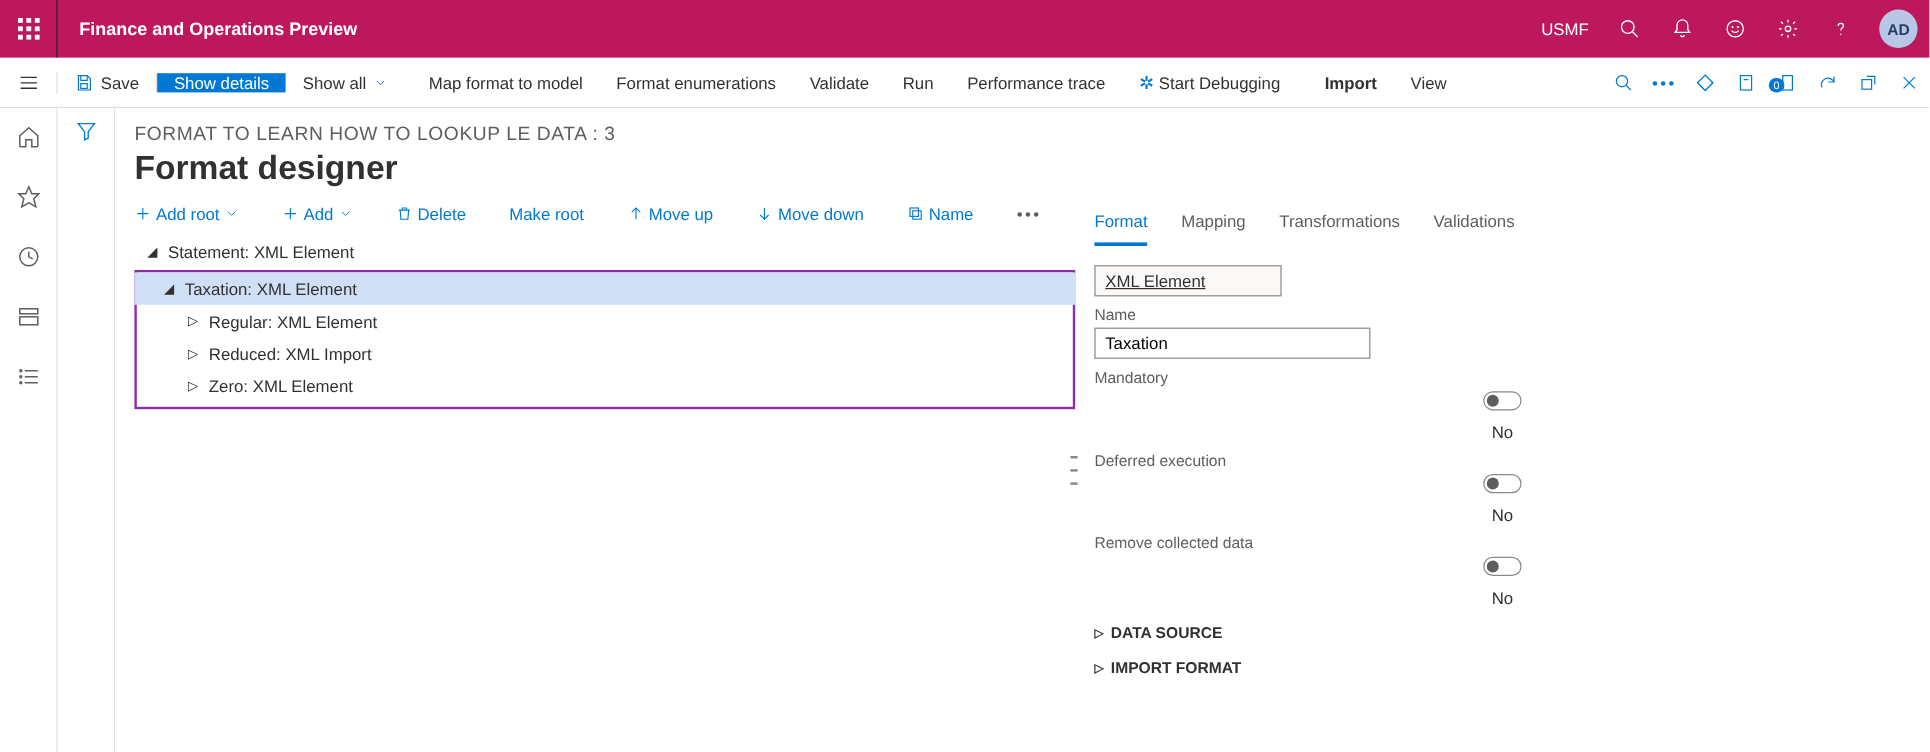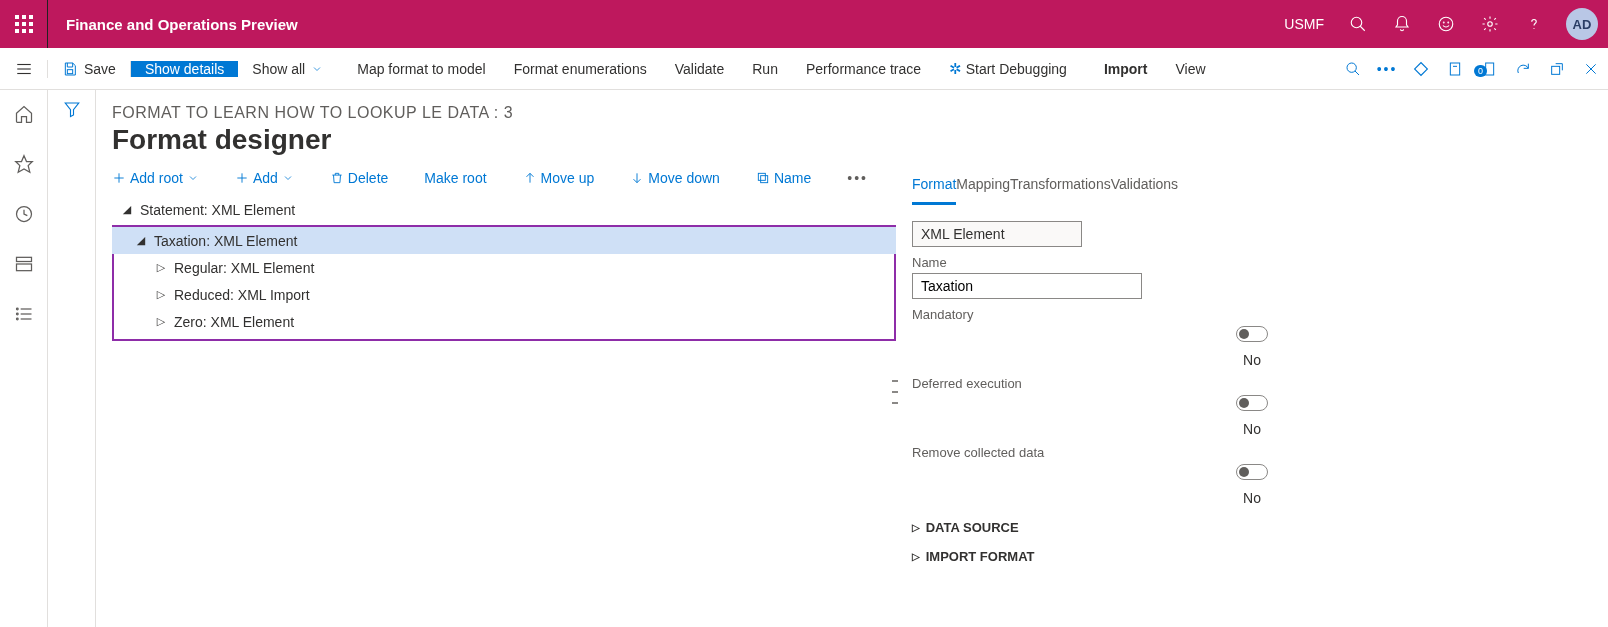--- a/index.html
+++ b/index.html
@@ -57,26 +57,26 @@
   .tree-row { display:flex; align-items:center; height:27px; padding-left:8px; cursor:pointer; }
   .tree-row.selected { background:#cfe0f6; }
   .tree-row .caret { width:14px; display:inline-flex; justify-content:center; color:#323130; font-size:11px;}
   .tree-row .label { padding-left:6px; }
   .indent1 { padding-left:20px; }
   .indent2 { padding-left:40px; }
   .highlight-box { border:2px solid #8e2da8; margin-top:2px; padding-bottom:4px;}
   .highlight-box .tree-row.selected { margin-right:-2px; margin-left:-2px; padding-left:22px;}
 
   .proppane { flex:1; padding:0 16px; font-size:14px; position:relative;}
-  .tabs { display:flex; border-bottom:0; margin-bottom:16px; }
+  .tabs { display:flex; gap:28px; border-bottom:0; margin-bottom:16px; }
   .tab { padding:6px 0 10px 0; color:#605e5c; cursor:pointer; }
   .tab.active { color:#0078d4; border-bottom:3px solid #0078d4; font-weight:400;}
   .field-label { font-size:13px; color:#605e5c; margin-top:8px; }
   .field-input { border:1px solid #8a8886; padding:4px 8px; font-size:14px; margin-top:3px; background:#fff;}
-  .field-input.readonly { background:#faf9f8; color:#323130; width:170px;}
+  .field-input.readonly { background:#faf9f8; color:#323130; width:156px;text-decoration:underline;}
   .field-input.name { width:230px; }
   .toggle-row { display:flex; align-items:center; gap:10px; margin-top:4px;flex-direction:column;}
   .toggle { width:32px; height:16px; border:1px solid #8a8886; border-radius:10px; position:relative; background:#fff; }
   .toggle::after { content:""; position:absolute; width:10px; height:10px; border-radius:50%; background:#605e5c; top:2px; left:2px;}
   .section-head { margin-top:14px; font-weight:700; font-size:13px; display:flex; align-items:center; gap:6px; cursor:pointer;}
   .section-head .tri { font-size:10px; }
   .grip { position:absolute; left:-4px; top:210px; width:6px; height:24px; display:flex; flex-direction:column; justify-content:space-between;}
   .grip span{height:2px;background:#8a8886;}
 </style>
 </head>

